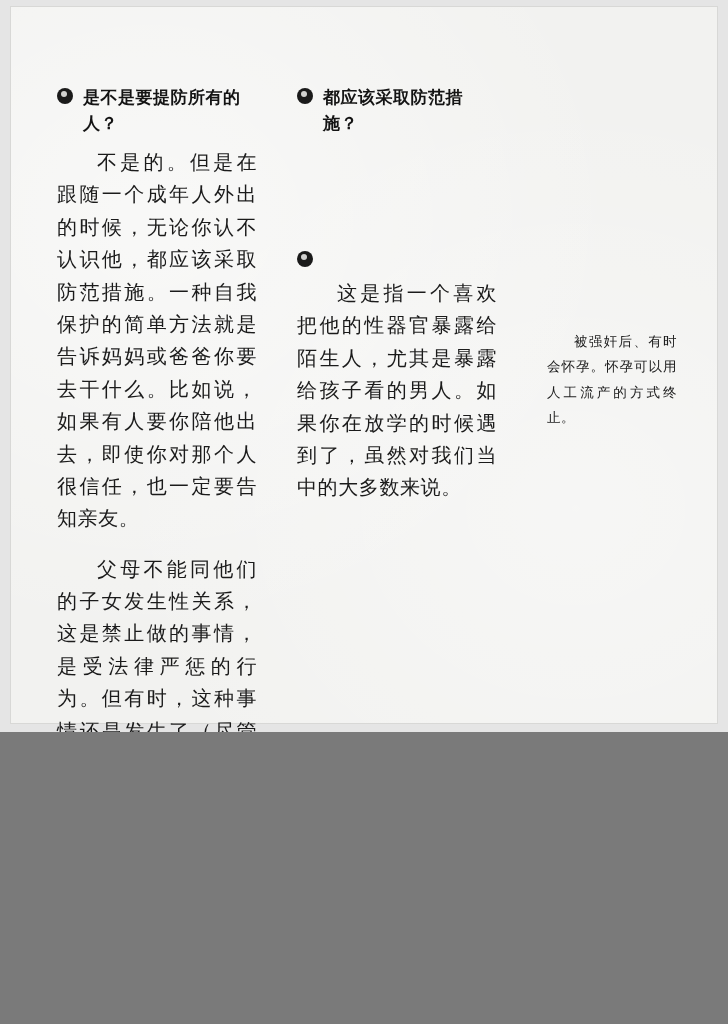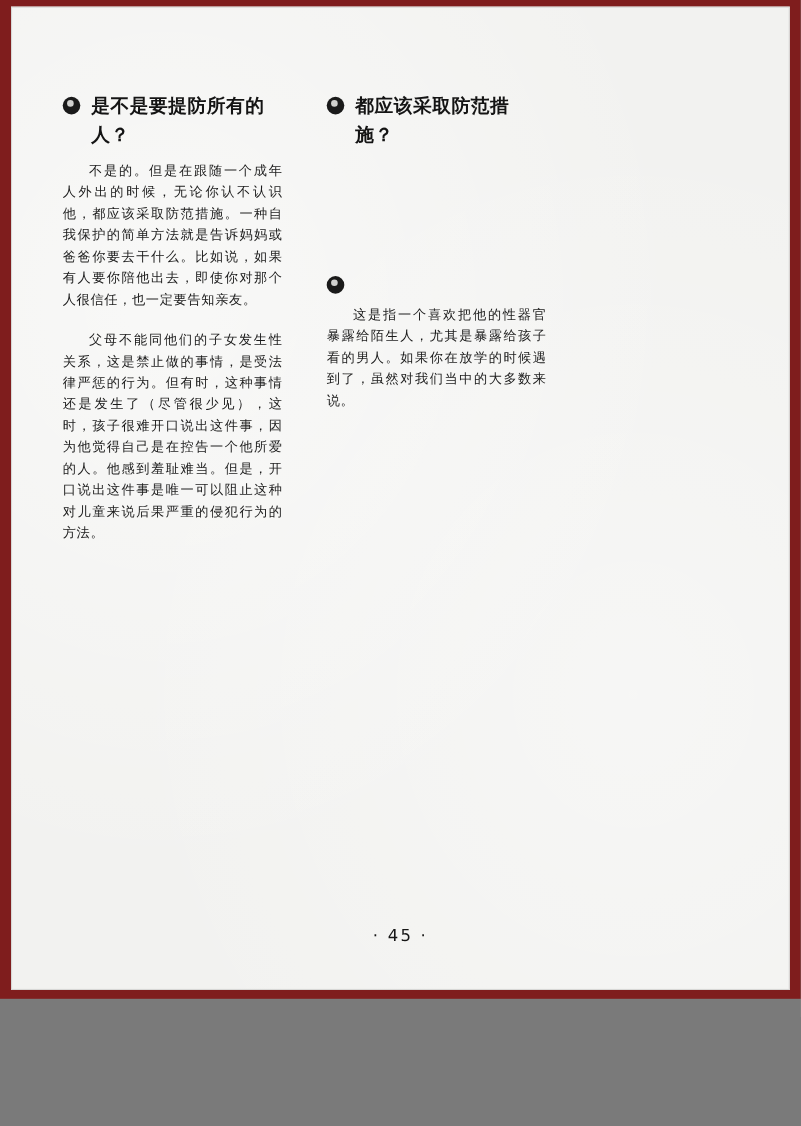--- a/index.html
+++ b/index.html
@@ -8,22 +8,22 @@
     background: #7a7a7a;
   }
   body {
     width: 728px;
     height: 1024px;
     font-family: "DejaVu Sans", "Liberation Sans", sans-serif;
   }
   .page {
     position: relative;
     width: 728px;
-    height: 908px;
-    background: #7f1d1d;
+    height: 732px;
+    background: #e5e5e5;
     box-sizing: border-box;
     overflow: hidden;
   }
   .page-inner {
     position: absolute;
     left: 10px;
     top: 6px;
     right: 10px;
     bottom: 8px;
     background: #f2f2f0;
@@ -83,21 +83,21 @@
   }
   .qtext {
     font-size: 17px;
     font-weight: bold;
     line-height: 1.5;
     color: #141414;
     letter-spacing: 0.5px;
   }
 
   .para {
-    font-size: 12px;
+    font-size: 20px;
     line-height: 1.62;
     color: #1b1b1b;
     text-indent: 2em;
     margin: 0 0 18px 0;
     letter-spacing: 0.6px;
     text-align: justify;
   }
 
   .block { margin-bottom: 16px; }
   .spacer-96 { height: 96px; }
@@ -161,18 +161,21 @@
 
         <div class="block">
           <div class="qhead">
             <span class="bullet-icon"></span>
           </div>
           <p class="para">这是指一个喜欢把他的性器官暴露给陌生人，尤其是暴露给孩子看的男人。如果你在放学的时候遇到了，虽然对我们当中的大多数来说。</p>
         </div>
 
       </div>
 
+      <div class="col col-right">
+        <div class="spacer-230"></div>
+        <p class="sidenote">被强奸后、有时会怀孕。怀孕可以用人工流产的方式终止。</p>
+      </div>
 
     </div>
 
-    <div class="folio">· 45 ·</div>
   </div>
 </div>
 
 </body></html>

